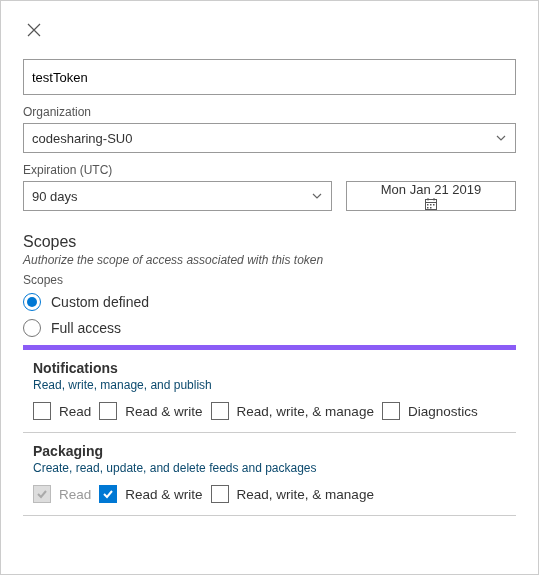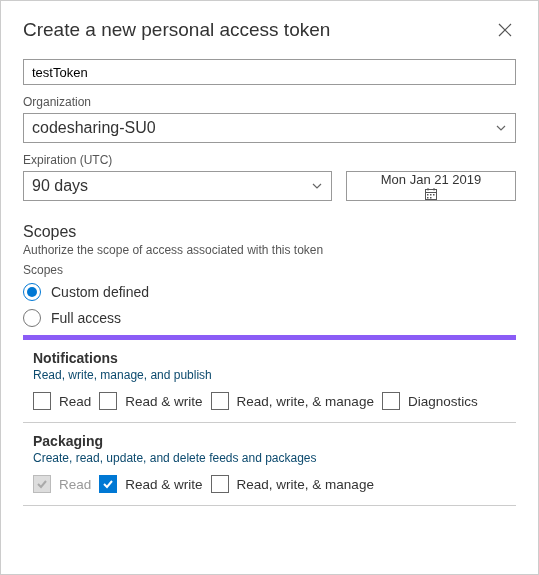--- a/index.html
+++ b/index.html
@@ -38,32 +38,32 @@
   .field { margin-bottom: 10px; }
   .field-label {
     font-size: 12px;
     color: #555;
     margin-bottom: 4px;
     display: block;
   }
   .req { color: #a80000; margin-left: 2px; }
   .text-input {
     width: 100%;
-    height: 26px;
+    height: 36px;
     border: 1px solid #999;
     font-size: 13px;
     padding: 11px 8px;
     background: #fff;
     font-family: inherit;
   }
   .select-box {
     width: 100%;
     height: 30px;
     border: 1px solid #999;
-    font-size: 16px;
+    font-size: 13px;
     padding: 0 8px;
     background: #fff;
     display: flex;
     align-items: center;
     justify-content: space-between;
     cursor: pointer;
   }
   .row {
     display: flex;
     gap: 14px;
@@ -85,20 +85,21 @@
   .spacer-after-date { height: 12px; }
   .scopes-heading {
     font-size: 16px;
     color: #333;
     margin-bottom: 2px;
   }
   .scopes-help {
     font-size: 12px;
     color: #555;
     margin-bottom: 6px;
+    font-style: italic;
   }
   .scopes-sublabel {
     font-size: 12px;
     color: #555;
     margin-bottom: 6px;
   }
   .radio-row {
     display: flex;
     align-items: center;
     margin-bottom: 8px;
@@ -168,21 +169,20 @@
   .check-mark { color: #fff; }
   .chev-down { flex: none; }
   .cal-icon { flex: none; }
 </style>
 </head>
 <body>
 
 <div class="panel">
 
   <div class="header">
-    <div class="title">Create a new personal access token</div>
     <div class="close-btn">
       <svg width="14" height="14" viewBox="0 0 14 14">
           <path d="M1 1 L13 13 M13 1 L1 13" stroke="#555" stroke-width="1.2" fill="none"></path>
         </svg>
     </div>
   </div>
 
   <div class="field">
     <input class="text-input" type="text" value="testToken" style="">
   </div>

